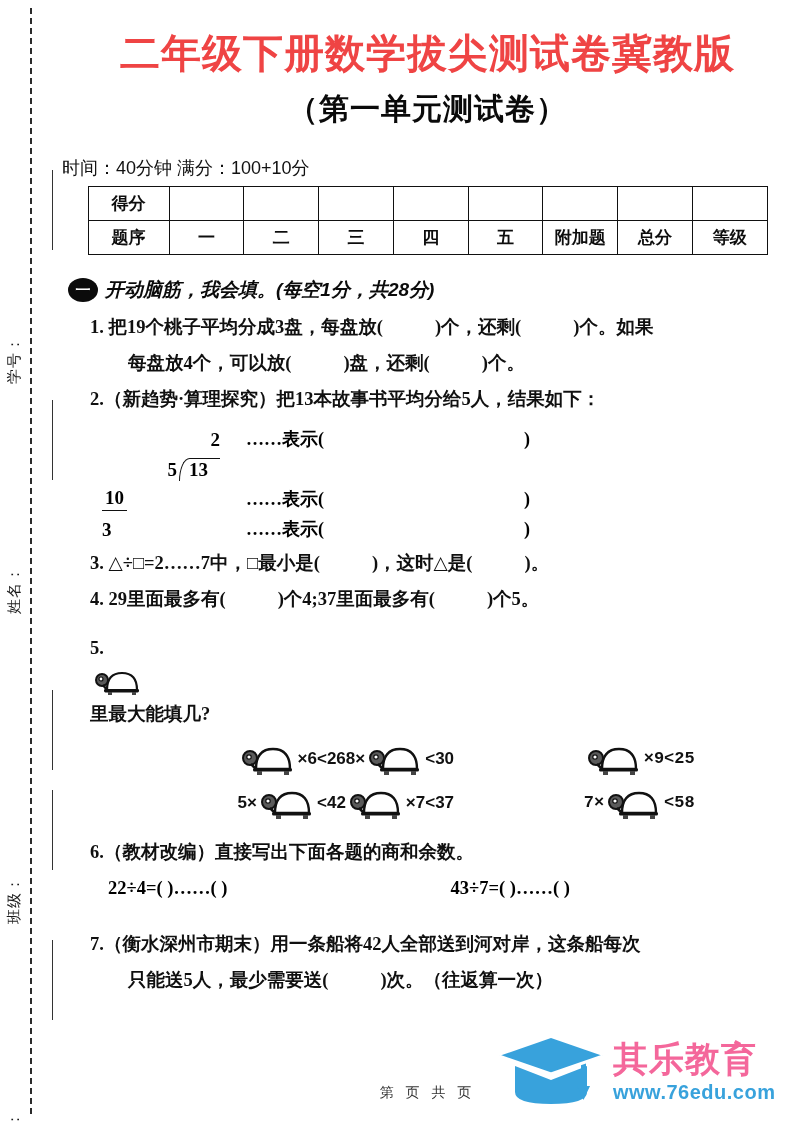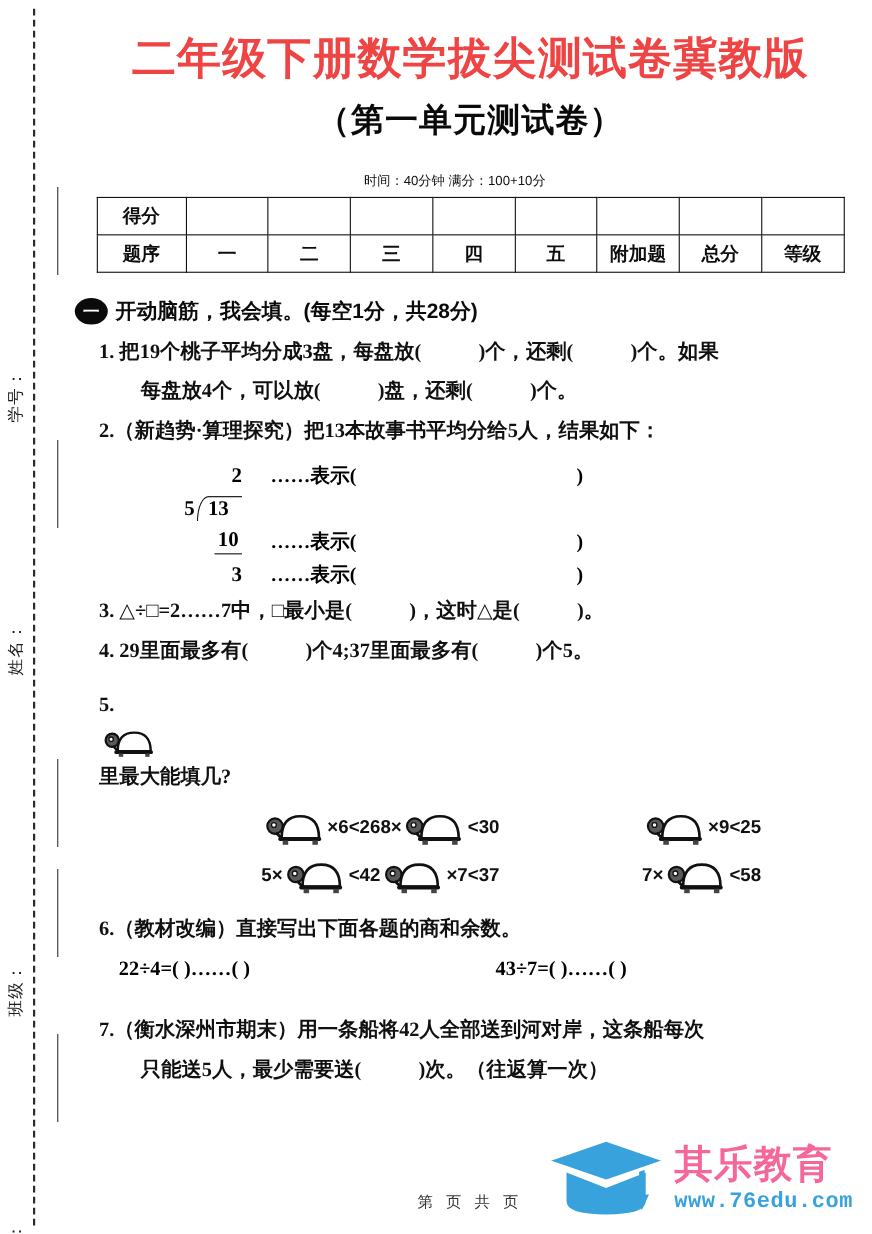--- a/index.html
+++ b/index.html
@@ -72,23 +72,23 @@
     text-align: center;
     font-family: "Liberation Sans", "DejaVu Sans", sans-serif;
     font-weight: bold;
     font-size: 30px;
     letter-spacing: 1px;
     color: #0a0a0a;
   }
 
   .exam-meta {
     margin: 26px 28px 4px 0;
-    text-align: center;
-    font-family: "Liberation Sans", "DejaVu Sans", sans-serif;
-    font-size: 12px;
+    text-align: left;
+    font-family: "Liberation Sans", "DejaVu Sans", sans-serif;
+    font-size: 18px;
     color: #111;
   }
 
   
   table.score-table {
     margin: 6px auto 0 auto;
     border-collapse: collapse;
     width: 680px;
     table-layout: fixed;
   }
@@ -125,20 +125,21 @@
     justify-content: center;
     flex: none;
     margin-right: 7px;
   }
   .sec-title {
     font-family: "Liberation Sans", "DejaVu Sans", sans-serif;
     font-weight: bold;
     font-size: 19px;
     letter-spacing: 0px;
     color: #0b0b0b;
+    font-style: italic;
   }
 
   
   .q {
     font-family: "Liberation Serif", "DejaVu Serif", serif;
     font-size: 18.5px;
     font-weight: bold;
     color: #101010;
     line-height: 1.95;
     margin-left: 28px;
@@ -176,21 +177,21 @@
   .bracket {
     position: relative;
     padding-left: 9px;
     padding-right: 12px;
     border-top: 1.8px solid #111;
     border-left: 1.8px solid #111;
     border-top-left-radius: 12px 26px;
   }
   .sub-row {
     width: 118px;
-    text-align: right;
+    text-align: left;
     padding-right: 12px;
   }
   .underline-num {
     display: inline-block;
     border-bottom: 1.8px solid #111;
     padding: 0 3px 1px 3px;
   }
 
   
   .turtle-row {
@@ -203,21 +204,21 @@
     display: flex;
     align-items: center;
     font-family: "Liberation Sans", "DejaVu Sans", sans-serif;
     font-weight: bold;
     font-size: 17px;
     color: #111;
   }
   .turtle-item .expr { white-space: nowrap; }
   .ti-1 { width: 250px; justify-content: flex-end; }
   .ti-2 { width: 250px; }
-  .ti-3 { width: 220px; }
+  .ti-3 { width: 220px; font-family: Liberation Mono, monospace; }
   svg.turtle { display: block; }
   .inline-turtle { vertical-align: -7px; margin: 0 1px; }
 
   
   .calc-row {
     display: flex;
     margin-left: 46px;
     font-family: "Liberation Serif", "DejaVu Serif", serif;
     font-weight: bold;
     font-size: 18.5px;
@@ -246,21 +247,21 @@
   #brand .cap { flex: none; }
   #brand .btext { margin-left: 6px; }
   #brand .bname {
     font-family: "Liberation Sans", "DejaVu Sans", sans-serif;
     font-weight: bold;
     font-size: 35px;
     letter-spacing: 1px;
     line-height: 1;
   }
   #brand .burl {
-    font-family: Liberation Mono, monospace;
+    font-family: Liberation Sans, sans-serif;
     font-weight: bold;
     font-size: 20px;
     letter-spacing: 0.5px;
     margin-top: 5px;
   }
 </style>
 </head>
 <body>
 
 <div id="left-margin">

